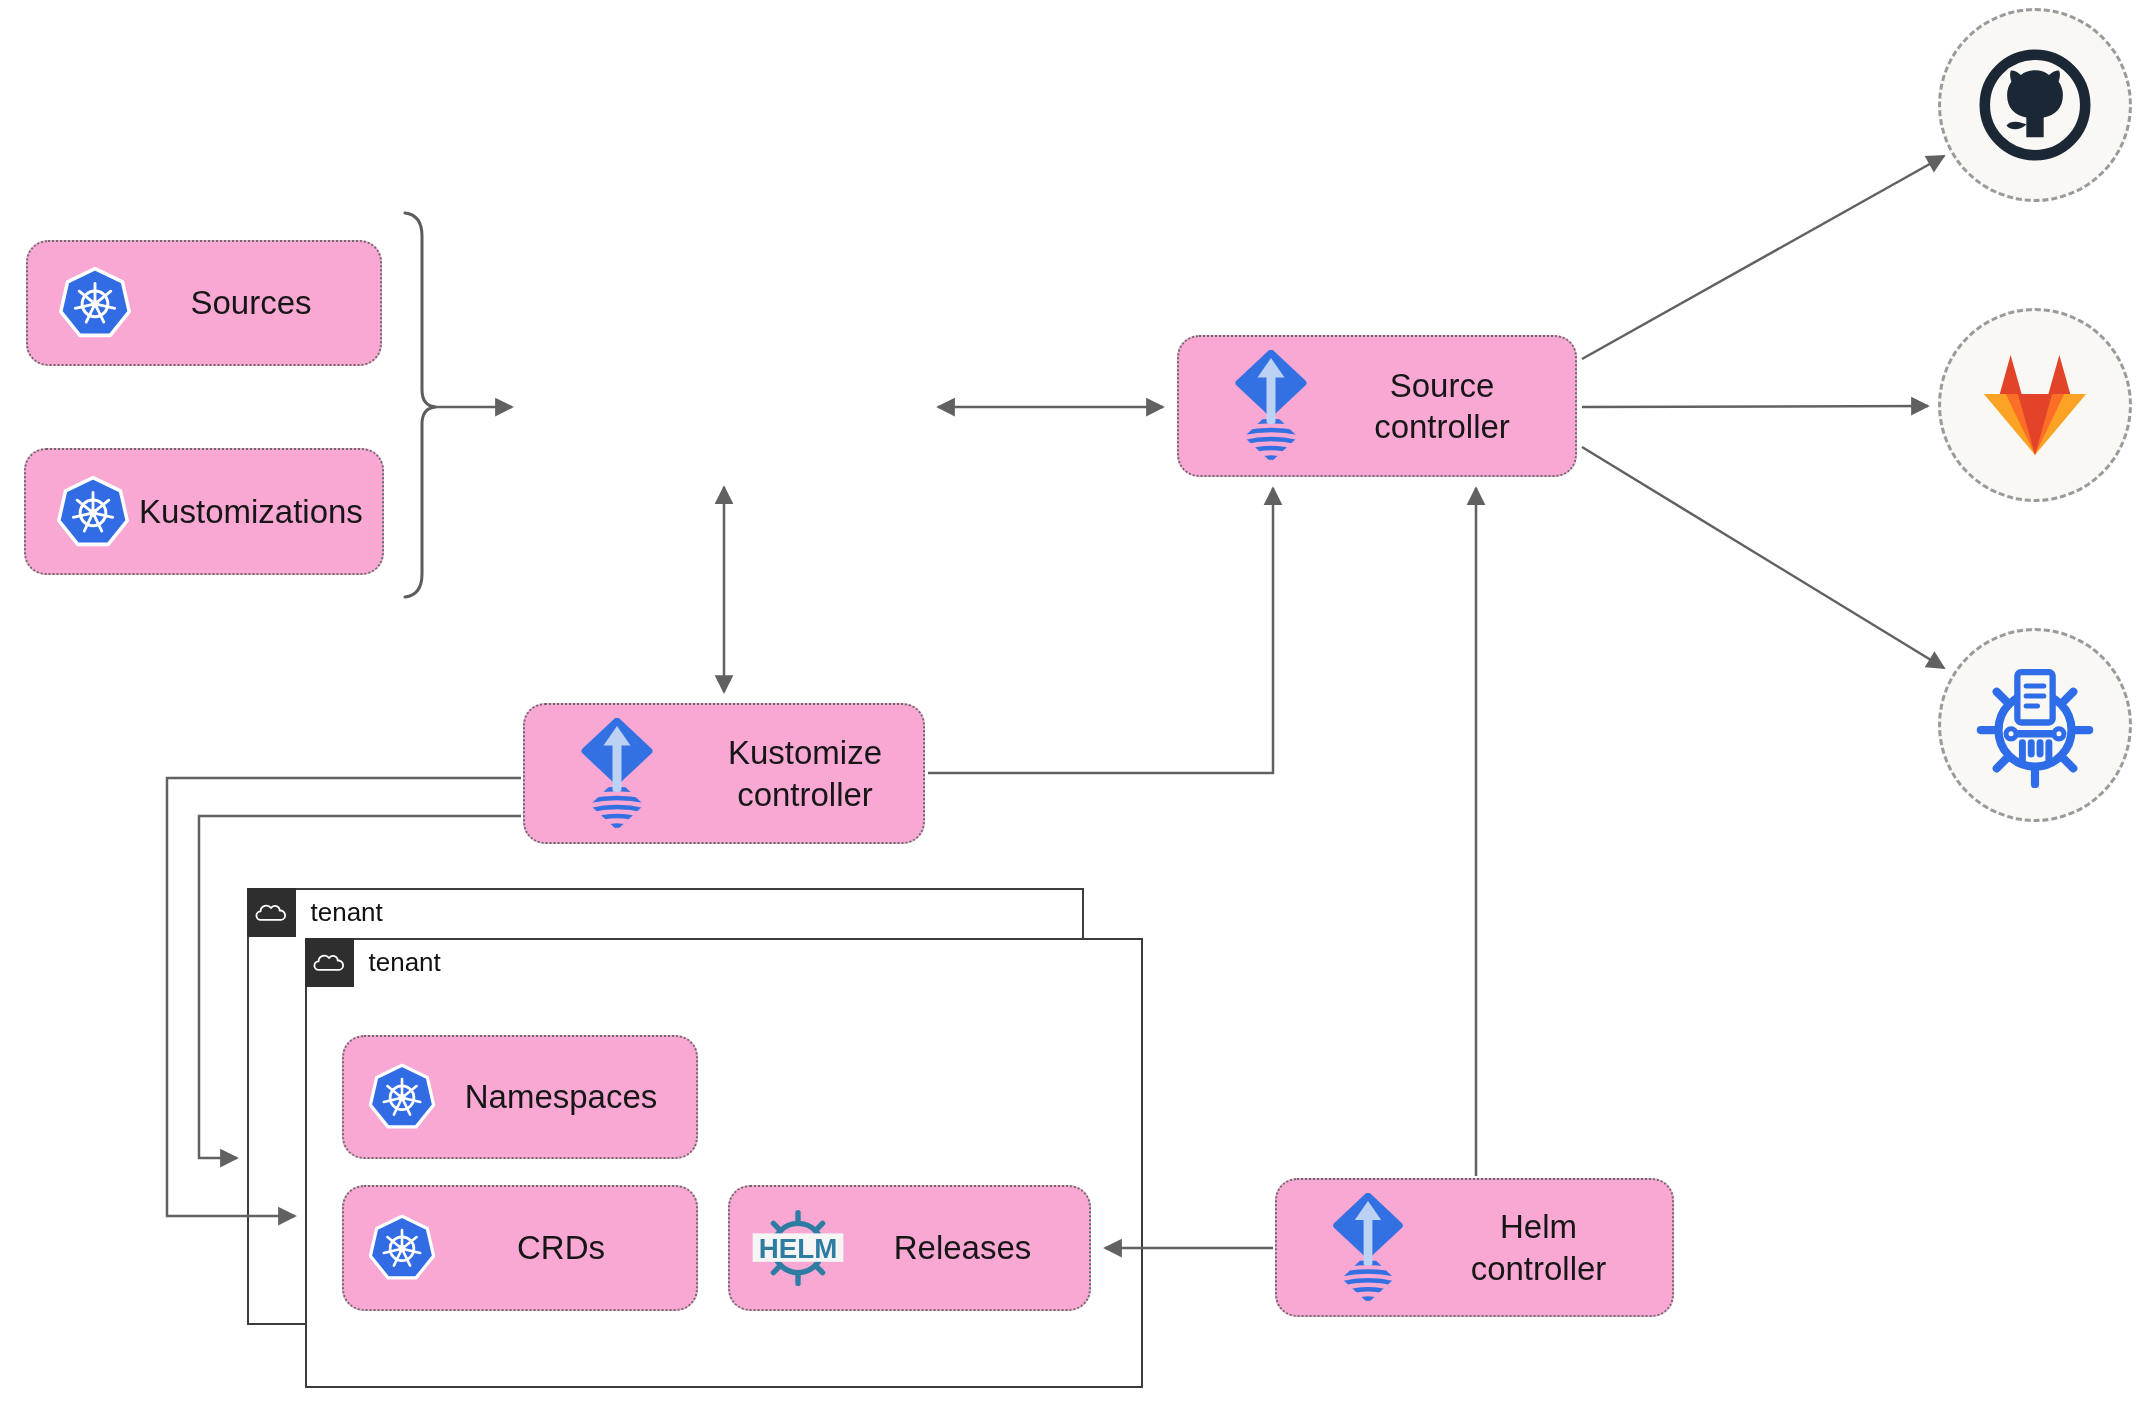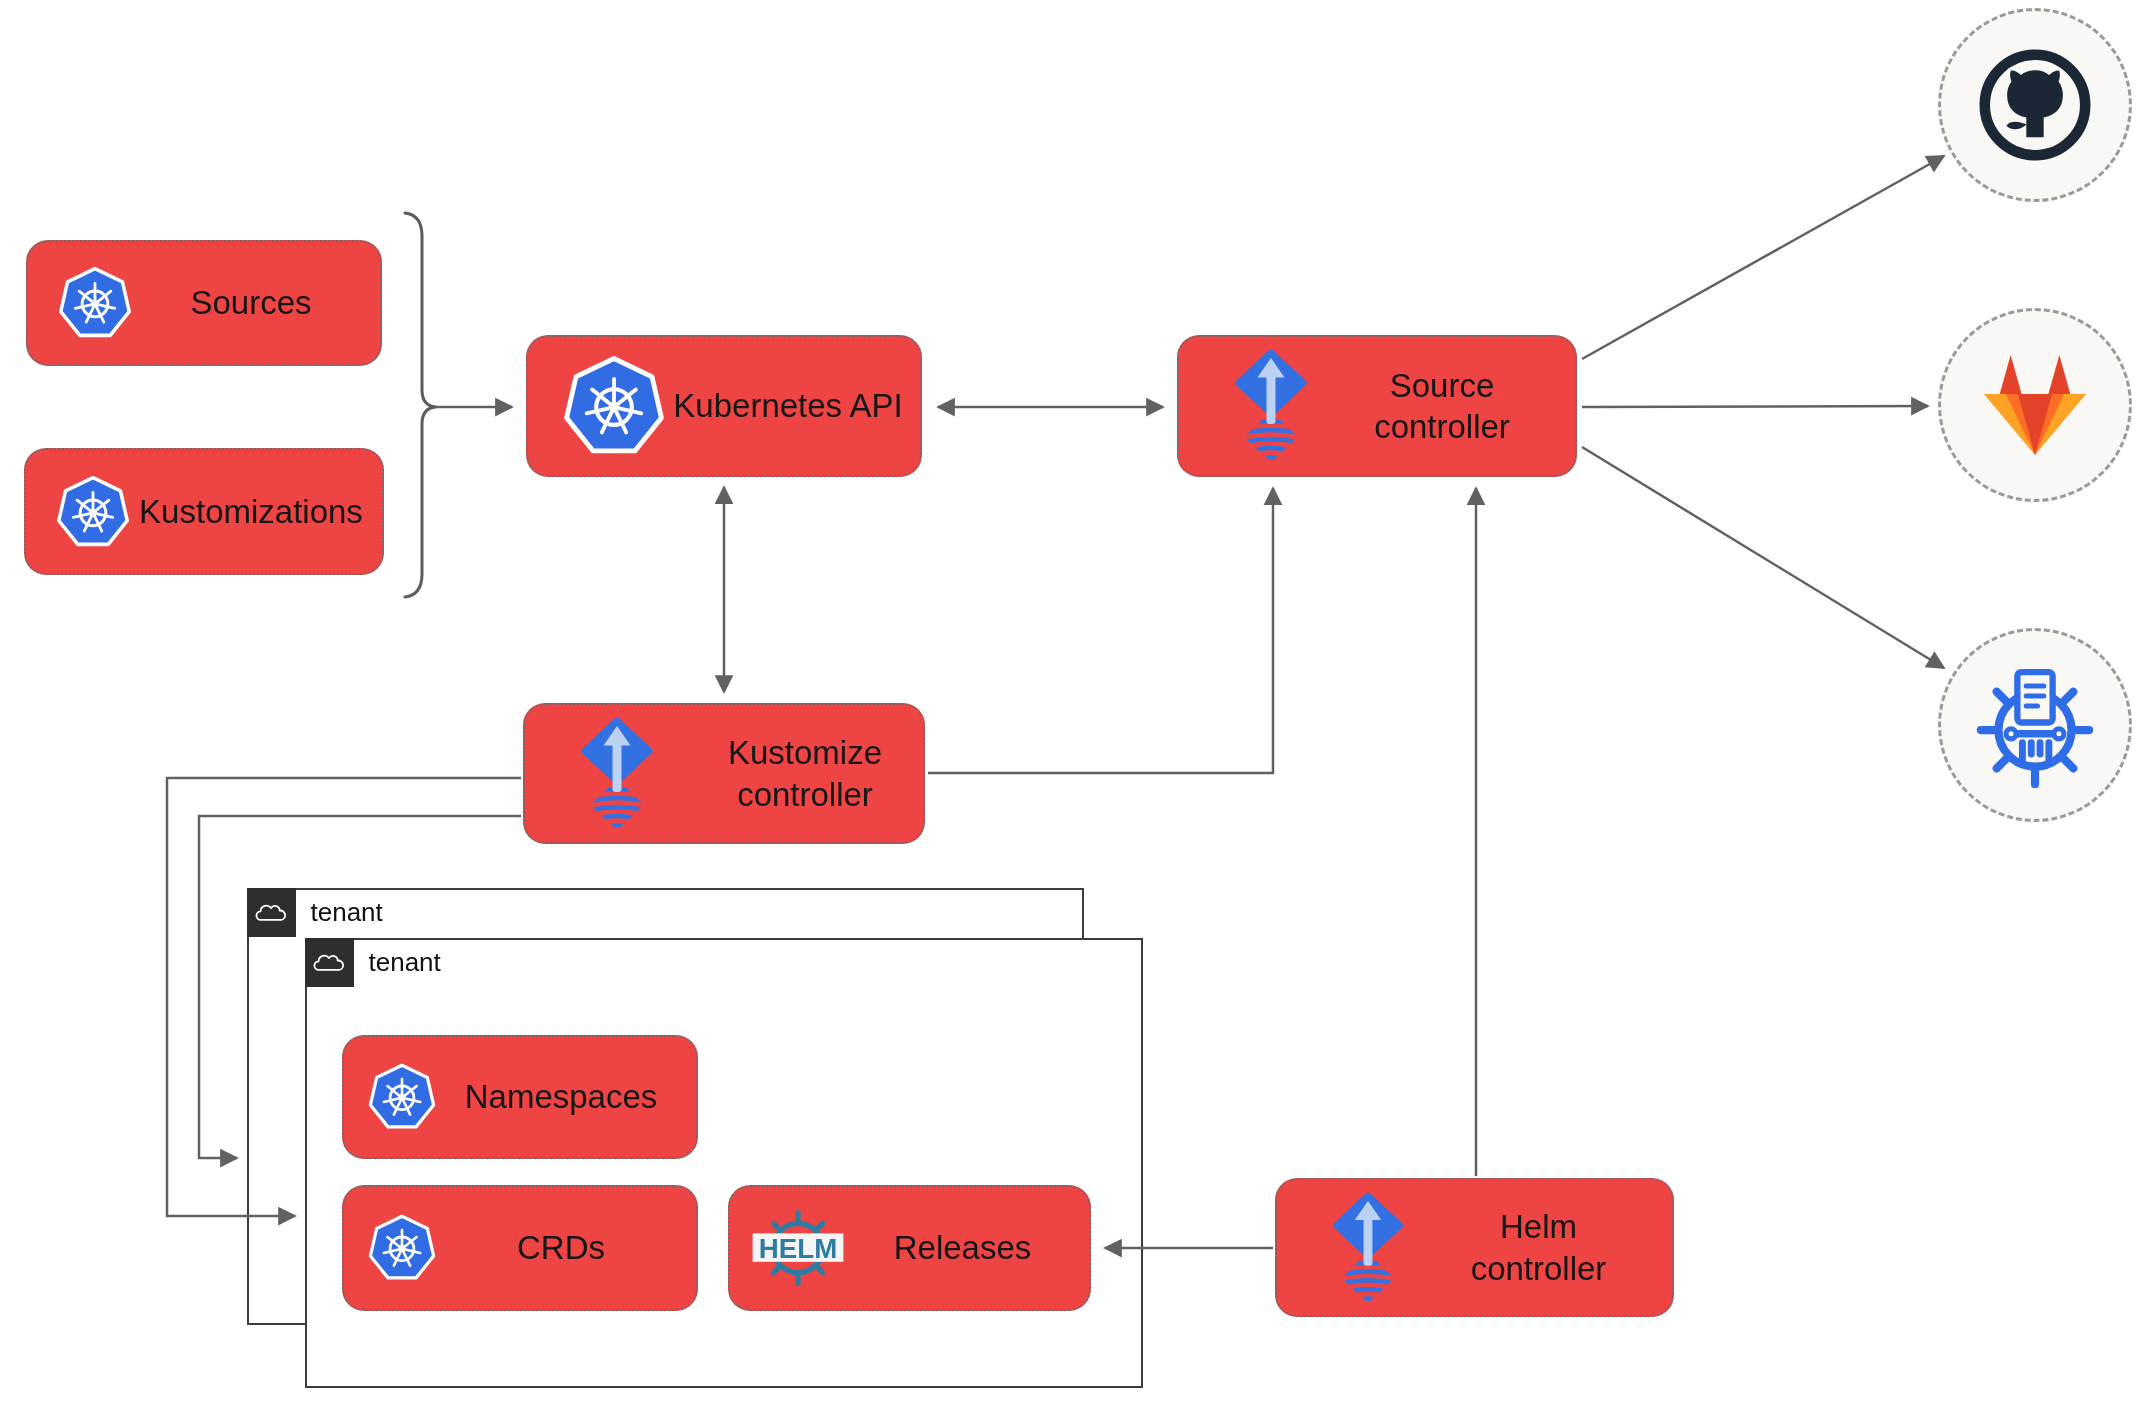--- a/index.html
+++ b/index.html
@@ -1,20 +1,20 @@
 <!DOCTYPE html>
 <html><head>
 <meta charset="utf-8">
 <title>Diagram</title>
 <style>
   html,body{margin:0;padding:0;background:#ffffff;}
   .canvas{position:relative;width:2144px;height:1407px;background:#ffffff;overflow:hidden;
           font-family:"Liberation Sans",sans-serif;}
   
-  .node{position:absolute;background:#ef4444;border:2.5px dotted #6a6a6a;border-radius:22px;
+  .node{position:absolute;background:#f9a8d4;border:2.5px dotted #6a6a6a;border-radius:22px;
         display:flex;align-items:center;box-sizing:border-box;z-index:10;}
   .nlabel{flex:1;text-align:center;font-size:33px;color:#161616;white-space:pre-line;
           line-height:1.25;padding-right:12px;}
   .icon{flex:0 0 auto;}
   
   .tenant{position:absolute;background:#ffffff;border:2.5px solid #3c3c3c;box-sizing:border-box;}
   .tenant-back{z-index:4;}
   .tenant-front{z-index:5;}
   .tenant-head{position:absolute;top:-2.5px;left:-2.5px;display:flex;align-items:center;}
   .tenant-tab{width:49px;height:49px;background:#2e2e2e;display:flex;align-items:center;
@@ -99,26 +99,20 @@
     <div class="nlabel">Sources</div>
   </div>
 
   <div class="node" style="left:24px;top:448px;width:360px;height:127px;padding-left:28px;">
     <svg class="icon" viewBox="0 0 100 100" width="78" height="78">
         <use href="#sym-k8s"></use>
       </svg>
     <div class="nlabel">Kustomizations</div>
   </div>
 
-  <div class="node" style="left:526px;top:335px;width:396px;height:142px;padding-left:32px;">
-    <svg class="icon" viewBox="0 0 100 100" width="108" height="108">
-        <use href="#sym-k8s"></use>
-      </svg>
-    <div class="nlabel">Kubernetes API</div>
-  </div>
 
   <div class="node" style="left:1177px;top:335px;width:400px;height:142px;padding-left:42px;">
     <svg class="icon" viewBox="0 0 100 112" width="100" height="112">
         <use href="#sym-flux"></use>
       </svg>
     <div class="nlabel">Source
 controller</div>
   </div>
 
   <div class="node" style="left:523px;top:703px;width:402px;height:141px;padding-left:42px;gap:32px;">

